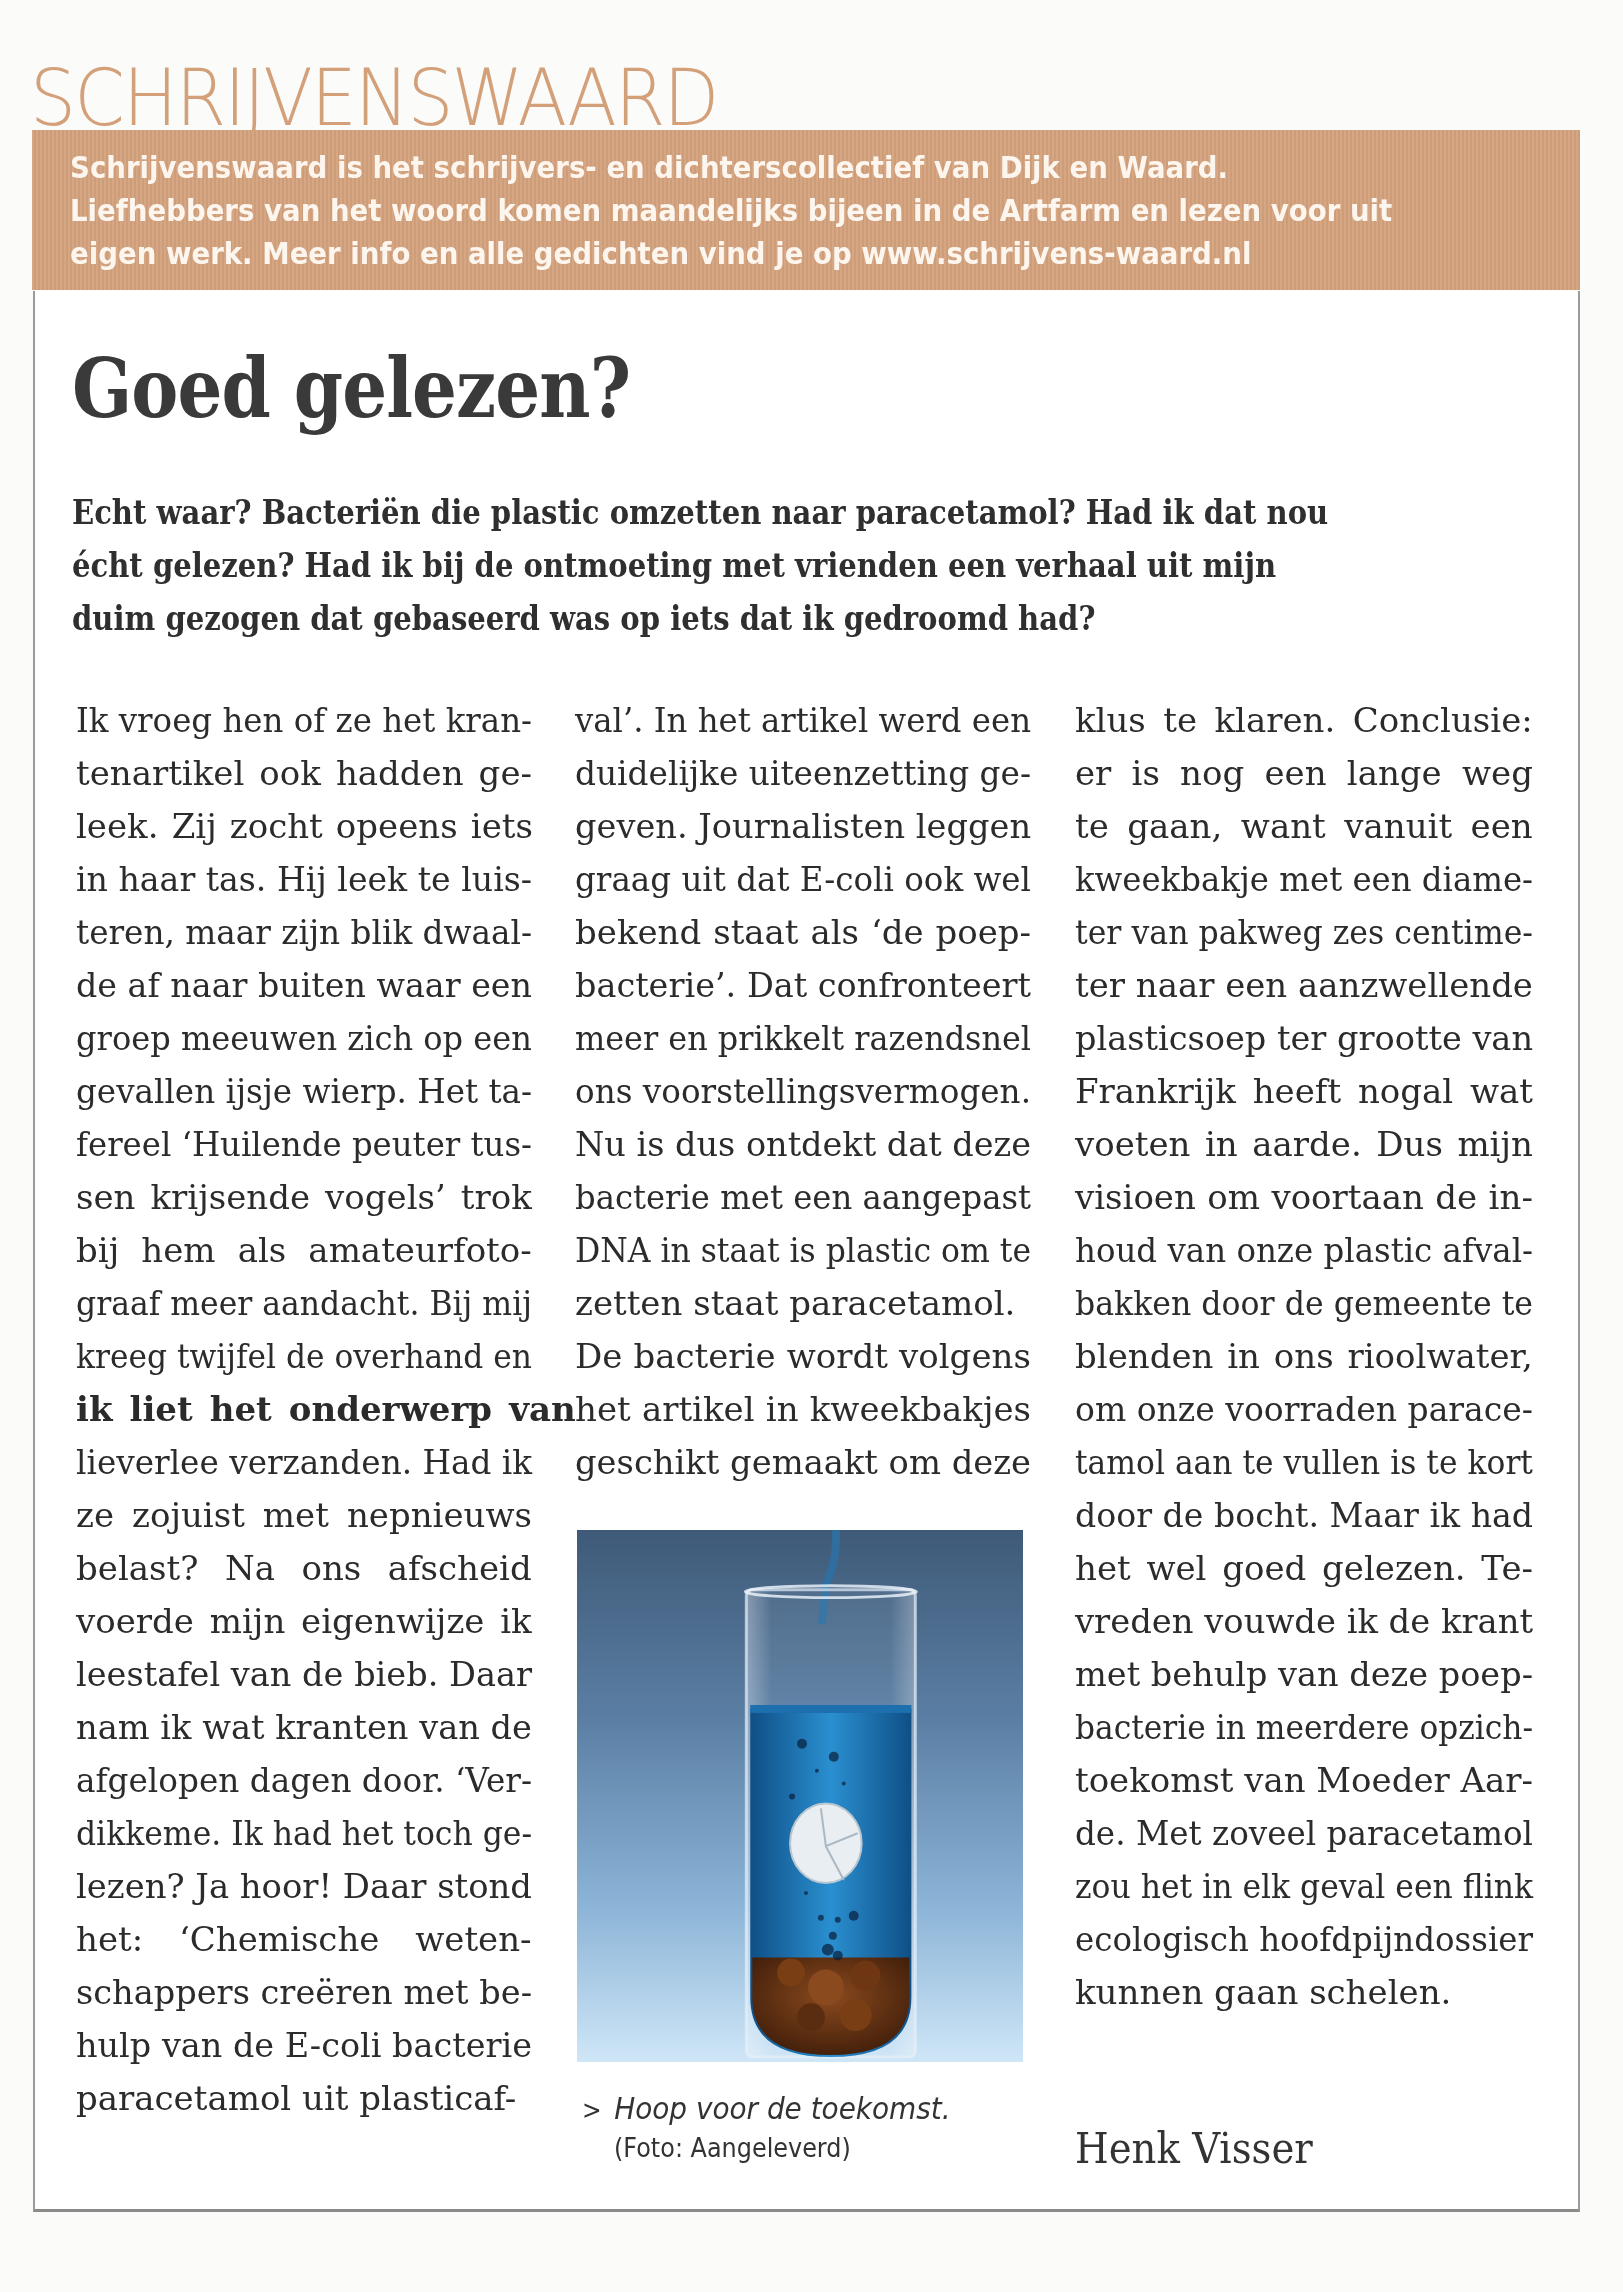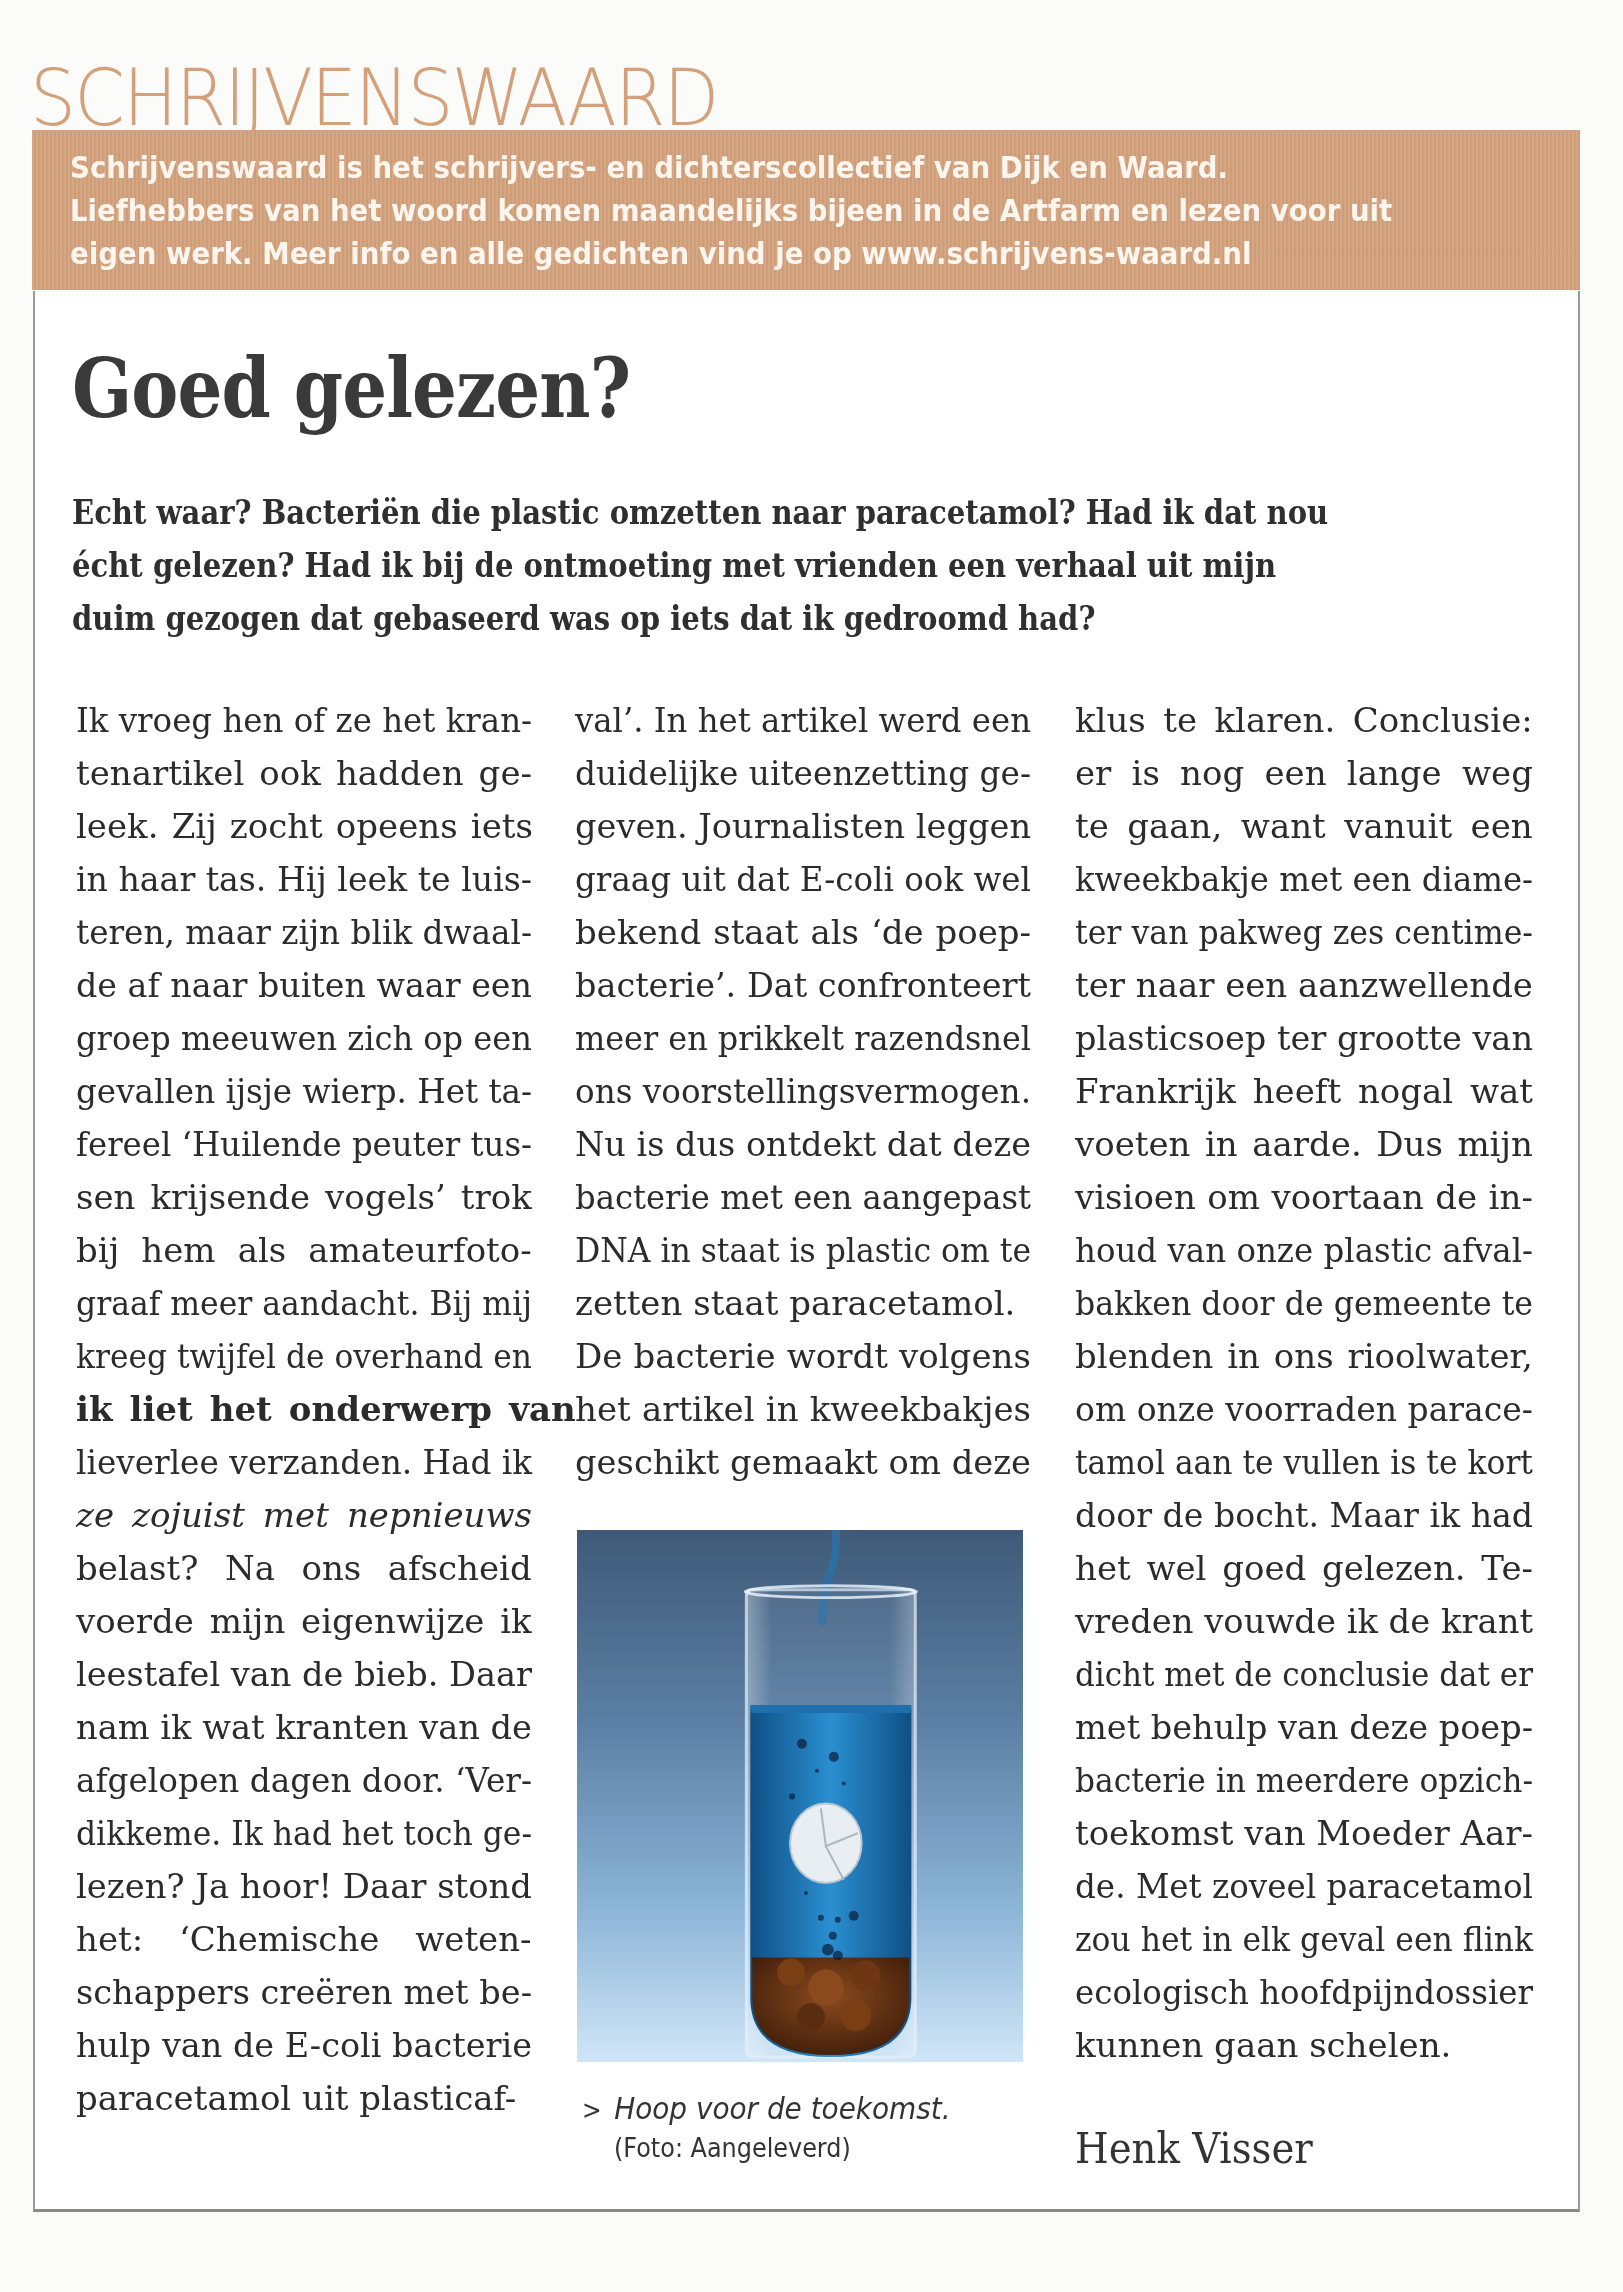--- a/index.html
+++ b/index.html
@@ -110,21 +110,21 @@
     <div class="line"><span style="transform: scaleX(0.9791);">de af naar buiten waar een</span></div>
     <div class="line"><span style="transform: scaleX(0.9437);">groep meeuwen zich op een</span></div>
     <div class="line"><span style="transform: scaleX(0.9586);">gevallen ijsje wierp. Het ta-</span></div>
     <div class="line"><span style="transform: scaleX(0.9523);">fereel ‘Huilende peuter tus-</span></div>
     <div class="line"><span style="word-spacing: 4.2px;">sen krijsende vogels’ trok</span></div>
     <div class="line"><span style="word-spacing: 11.3px;">bij hem als amateurfoto-</span></div>
     <div class="line"><span style="transform: scaleX(0.9248);">graaf meer aandacht. Bij mij</span></div>
     <div class="line"><span style="transform: scaleX(0.92);">kreeg twijfel de overhand en</span></div>
     <div class="line"><span style="word-spacing: 5.2px; font-weight: bold;">ik liet het onderwerp van</span></div>
     <div class="line"><span style="transform: scaleX(0.9612);">lieverlee verzanden. Had ik</span></div>
-    <div class="line"><span style="word-spacing: 7.2px; font-style: italic;">ze zojuist met nepnieuws</span></div>
+    <div class="line"><span style="word-spacing: 7.2px;">ze zojuist met nepnieuws</span></div>
     <div class="line"><span style="word-spacing: 15.7px;">belast? Na ons afscheid</span></div>
     <div class="line"><span style="word-spacing: 5px;">voerde mijn eigenwijze ik</span></div>
     <div class="line"><span style="transform: scaleX(0.9871);">leestafel van de bieb. Daar</span></div>
     <div class="line"><span style="transform: scaleX(0.9893);">nam ik wat kranten van de</span></div>
     <div class="line"><span style="transform: scaleX(0.9615);">afgelopen dagen door. ‘Ver-</span></div>
     <div class="line"><span style="transform: scaleX(0.9245);">dikkeme. Ik had het toch ge-</span></div>
     <div class="line"><span style="transform: scaleX(0.9949);">lezen? Ja hoor! Daar stond</span></div>
     <div class="line"><span style="word-spacing: 25px;">het: ‘Chemische weten-</span></div>
     <div class="line"><span style="transform: scaleX(0.9878);">schappers creëren met be-</span></div>
     <div class="line"><span style="transform: scaleX(0.9844);">hulp van de E-coli bacterie</span></div>
@@ -159,21 +159,20 @@
     <div class="line"><span style="word-spacing: 3.7px;">voeten in aarde. Dus mijn</span></div>
     <div class="line"><span style="word-spacing: 0.6px;">visioen om voortaan de in-</span></div>
     <div class="line"><span style="transform: scaleX(0.9548);">houd van onze plastic afval-</span></div>
     <div class="line"><span style="transform: scaleX(0.9287);">bakken door de gemeente te</span></div>
     <div class="line"><span style="word-spacing: 3px;">blenden in ons rioolwater,</span></div>
     <div class="line"><span style="transform: scaleX(0.9715);">om onze voorraden parace-</span></div>
     <div class="line"><span style="transform: scaleX(0.9223);">tamol aan te vullen is te kort</span></div>
     <div class="line"><span style="transform: scaleX(0.9754);">door de bocht. Maar ik had</span></div>
     <div class="line"><span style="word-spacing: 4.9px;">het wel goed gelezen. Te-</span></div>
     <div class="line"><span style="transform: scaleX(0.993);">vreden vouwde ik de krant</span></div>
-    <div class="line"><span style="transform: scaleX(0.9106);">dicht met de conclusie dat er</span></div>
     <div class="line"><span style="transform: scaleX(0.986);">met behulp van deze poep-</span></div>
     <div class="line"><span style="transform: scaleX(0.9201);">bacterie in meerdere opzich-</span></div>
     <div class="line"><span style="transform: scaleX(0.9987);">toekomst van Moeder Aar-</span></div>
     <div class="line"><span style="transform: scaleX(0.9588);">de. Met zoveel paracetamol</span></div>
     <div class="line"><span style="transform: scaleX(0.9241);">zou het in elk geval een flink</span></div>
     <div class="line"><span style="transform: scaleX(0.9553);">ecologisch hoofdpijndossier</span></div>
     <div class="line last"><span>kunnen gaan schelen.</span></div>
   </div>
 
 <div class="photo">

